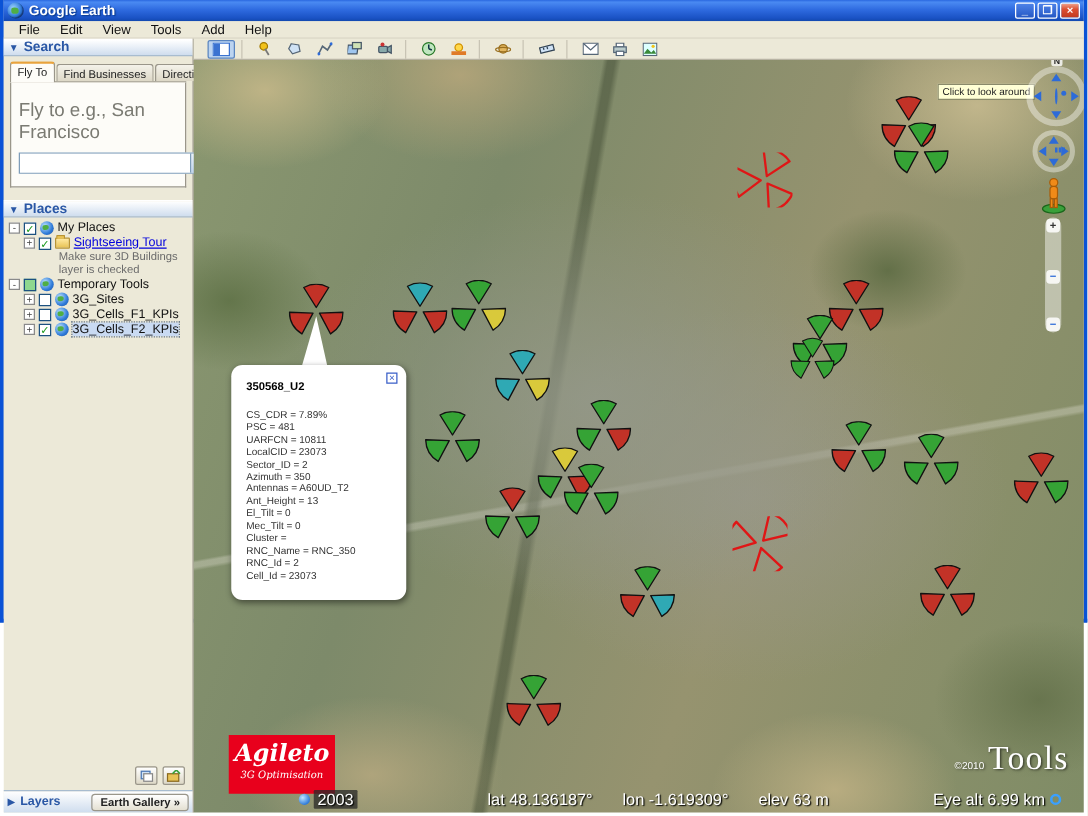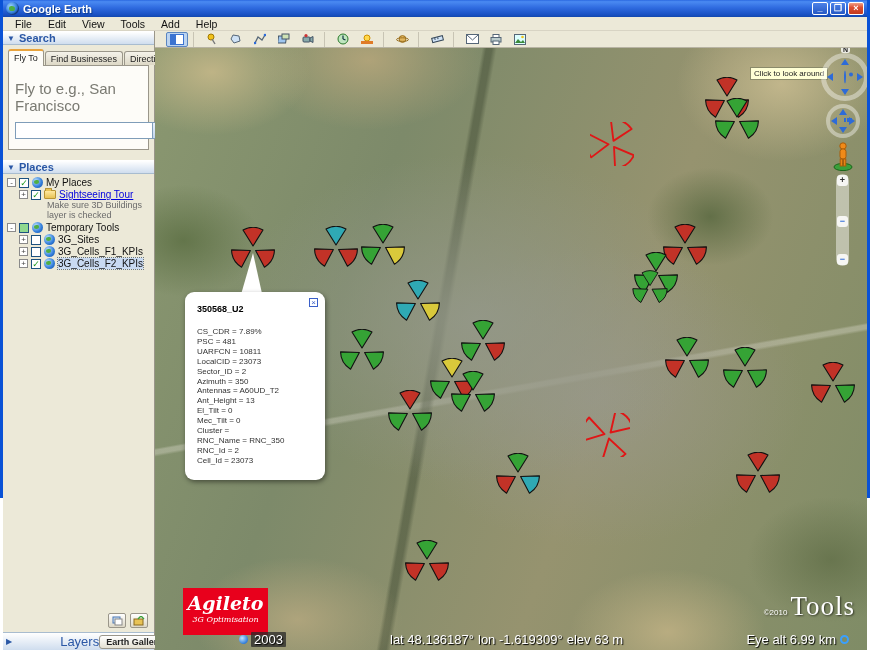--- a/index.html
+++ b/index.html
@@ -66,21 +66,21 @@
 
   .sidebar-spacer { flex:1; }
   .sidebar-footer { display:flex; justify-content:flex-end; gap:4px; padding:2px 6px 4px; }
   .mini-btn { width:18px; height:15px; border:1px solid #9a968a; border-radius:2px; background:linear-gradient(#fff,#ddd8c6);
               display:flex; align-items:center; justify-content:center; }
 
   
   .layers-bar { height:18px; background:linear-gradient(#ffffff,#cfddee); border-top:1px solid #a8bccf;
                 display:flex; align-items:center; padding:0 3px; }
   .layers-bar .tri { font-size:8px; color:#2a57a5; margin-right:4px; }
-  .layers-bar .ph-label { font-size:13px; font-weight:normal; color:#2a57a5; flex:1;margin-left:44px; }
+  .layers-bar .ph-label { font-size:10px; font-weight:bold; color:#2a57a5; flex:1; }
   .eg-btn { font-size:9px; font-weight:bold; color:#222; border:1px solid #9a968a; border-radius:3px;
             background:linear-gradient(#ffffff,#e4e0d2); padding:1px 6px; white-space:nowrap; }
 
   
   .toolbar { height:17px; background:#ECE9D8; border-bottom:1px solid #b8b4a4; display:flex; align-items:center; padding-left:6px; gap:2px;}
   .tb-group { display:flex; gap:2px; padding:0 5px; border-right:1px solid #c8c4b4; height:15px; align-items:center;}
   .tb-group:last-child { border-right:none; }
   .tb-btn { width:22px; height:15px; display:flex; align-items:center; justify-content:center; border:1px solid transparent; border-radius:2px; }
   .tb-btn.active { background:#bcd4f0; border-color:#5a85c0; }
 
@@ -149,21 +149,21 @@
   .wm-sub { font-family:"DejaVu Serif",serif; font-style:italic; font-size:8px; margin-top:1px; }
   .google-logo { position:absolute; right:12px; top:543px; color:#fff; z-index:5; display:flex; align-items:flex-end; gap:3px;
                  text-shadow:1px 1px 2px rgba(0,0,0,.6); }
   .gl-copy { font-size:8px; margin-bottom:5px; }
   .gl-word { font-family:"Liberation Serif",serif; font-size:27px; letter-spacing:1px; }
   .status-overlay { position:absolute; left:0; right:0; bottom:4px; height:13px; display:flex; align-items:center;
                     color:#fff; font-size:13px; text-shadow:1px 1px 1px #000; z-index:6; }
   .imagery-date { position:absolute; left:84px; display:flex; align-items:center; gap:3px; }
   .date-ico { width:9px; height:9px; border-radius:50%; background:radial-gradient(circle at 35% 35%,#bfe4ff,#2f7bd9 70%); }
   .date-badge { background:rgba(40,40,40,.75); padding:0 3px; border-radius:1px; }
-  .coords { position:absolute; left:235px; display:flex; gap:4px; }
+  .coords { position:absolute; left:235px; display:flex; gap:24px; }
   .eyealt { position:absolute; right:18px; display:flex; gap:4px; align-items:center;}
   .stream-ico { width:9px; height:9px; border:2px solid #3aa0ff; border-radius:50%; }
 </style>
 </head>
 <body>
 
 <div class="window">
 
   <div class="titlebar">
     <span class="app-ico"></span>

